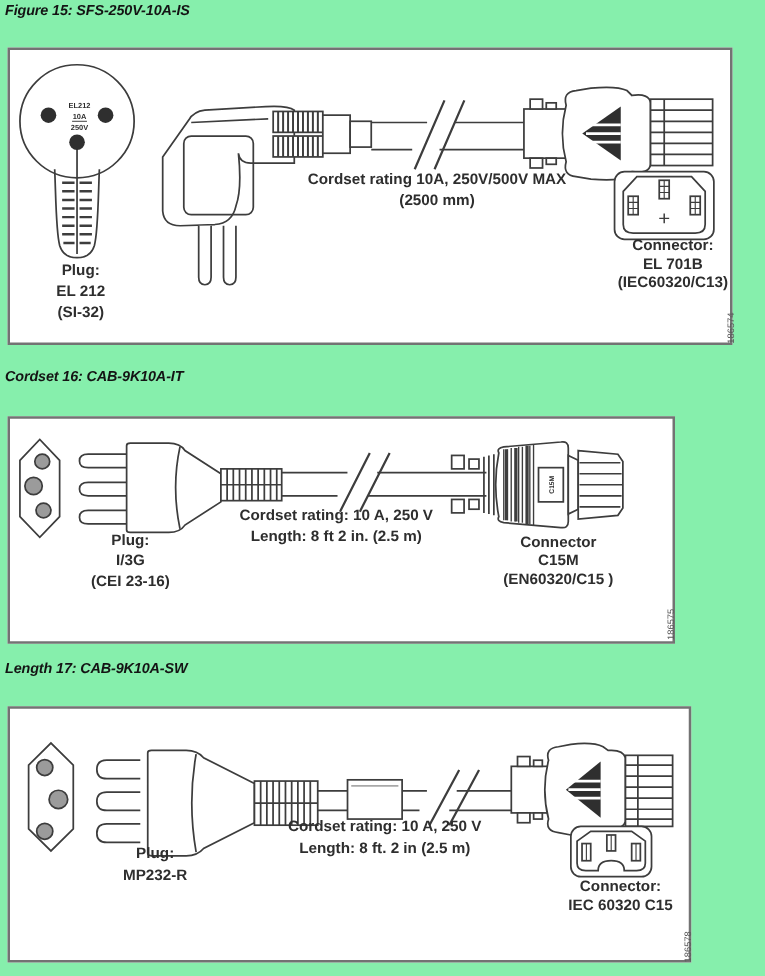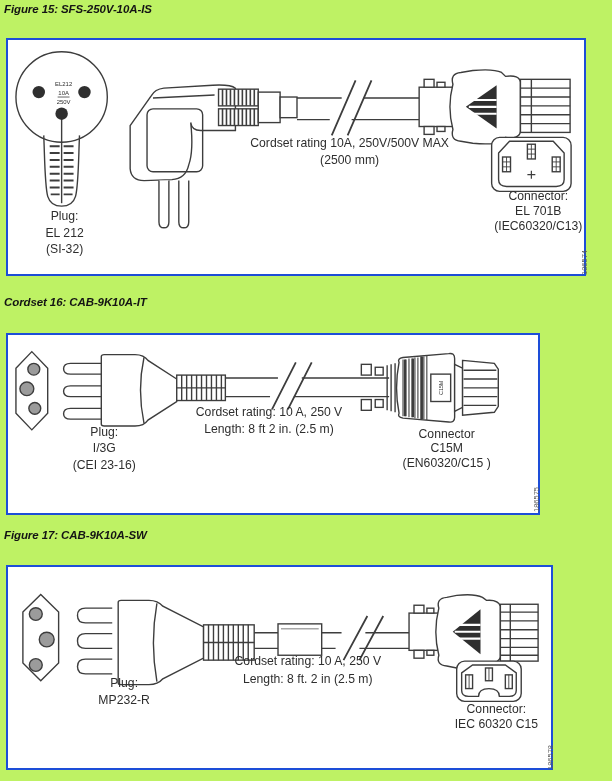--- a/index.html
+++ b/index.html
@@ -1,20 +1,20 @@
 <!DOCTYPE html>
 <html><head>
 <meta charset="utf-8">
 <style>
   html,body{margin:0;padding:0;background:#ffffff;}
-  .page{position:relative;width:612px;height:781px;background:#bef264;
+  .page{position:relative;width:612px;height:781px;background:#86efac;
         font-family:"Liberation Sans",sans-serif;overflow:hidden;}
   .fig-title{position:absolute;font-style:italic;font-weight:700;font-size:11.5px;
              color:#141414;letter-spacing:-0.1px;white-space:nowrap;}
-  .fig-box{position:absolute;border:2px solid #1d4ed8;background:#fff;box-sizing:border-box;}
+  .fig-box{position:absolute;border:2px solid #737373;background:#fff;box-sizing:border-box;font-weight:bold;}
   .fig-box svg{display:block;width:100%;height:100%;}
   .serial{position:absolute;font-size:7.5px;color:#5a5a5a;transform:rotate(-90deg);
           transform-origin:0 100%;white-space:nowrap;height:8px;line-height:8px;}
   text{font-family:"Liberation Sans",sans-serif;}
   .lbl{font-size:12.3px;fill:#2e2e2e;text-anchor:middle;}
   .tiny{font-size:6px;fill:#2e2e2e;text-anchor:middle;}
   .micro{font-size:5.5px;fill:#2e2e2e;text-anchor:middle;}
 </style>
 </head>
 <body>
@@ -162,21 +162,21 @@
       <text class="lbl" x="97" y="120">I/3G</text>
       <text class="lbl" x="97" y="137">(CEI 23-16)</text>
 
       <text class="lbl" x="442" y="105">Connector</text>
       <text class="lbl" x="442" y="120">C15M</text>
       <text class="lbl" x="442" y="135">(EN60320/C15 )</text>
     </svg>
   </div>
   <div class="serial" style="left:541px;top:504px;">186575</div>
 
-  <div class="fig-title" style="left:4px;top:529px;">Figure 17: CAB-9K10A-SW</div>
+  <div class="fig-title" style="left:4px;top:529px;">Length 17: CAB-9K10A-SW</div>
 
   <div class="fig-box" style="left:6px;top:565px;width:547px;height:205px;">
     <svg viewBox="0 0 547 205" preserveAspectRatio="none">
       <g stroke="#3d3d3d" stroke-width="1.4" fill="none">
 
         <g>
           <polygon points="15,46 33,28 51,46 51,98 33,116 15,98" fill="#fff"></polygon>
           <circle cx="28" cy="48" r="6.5" fill="#9b9b9b"></circle>
           <circle cx="39" cy="74" r="7.5" fill="#9b9b9b"></circle>
           <circle cx="28" cy="100" r="6.5" fill="#9b9b9b"></circle>

